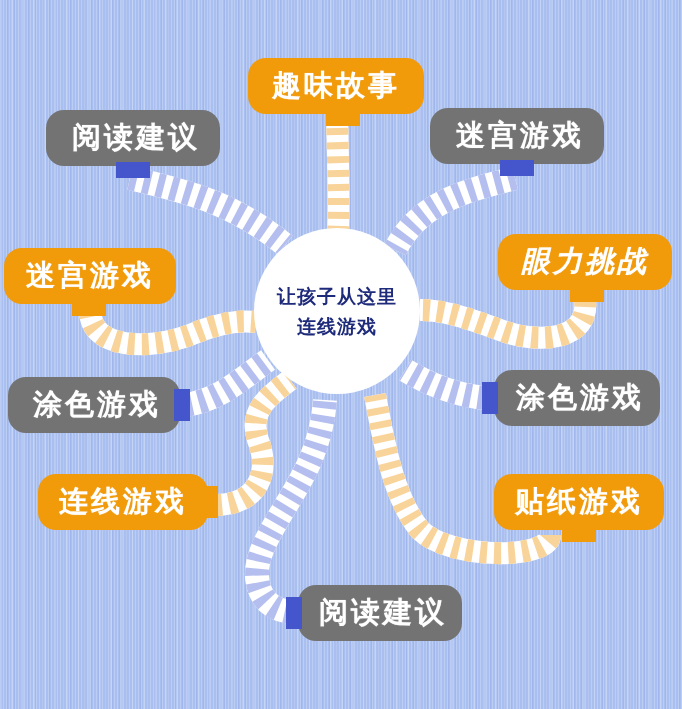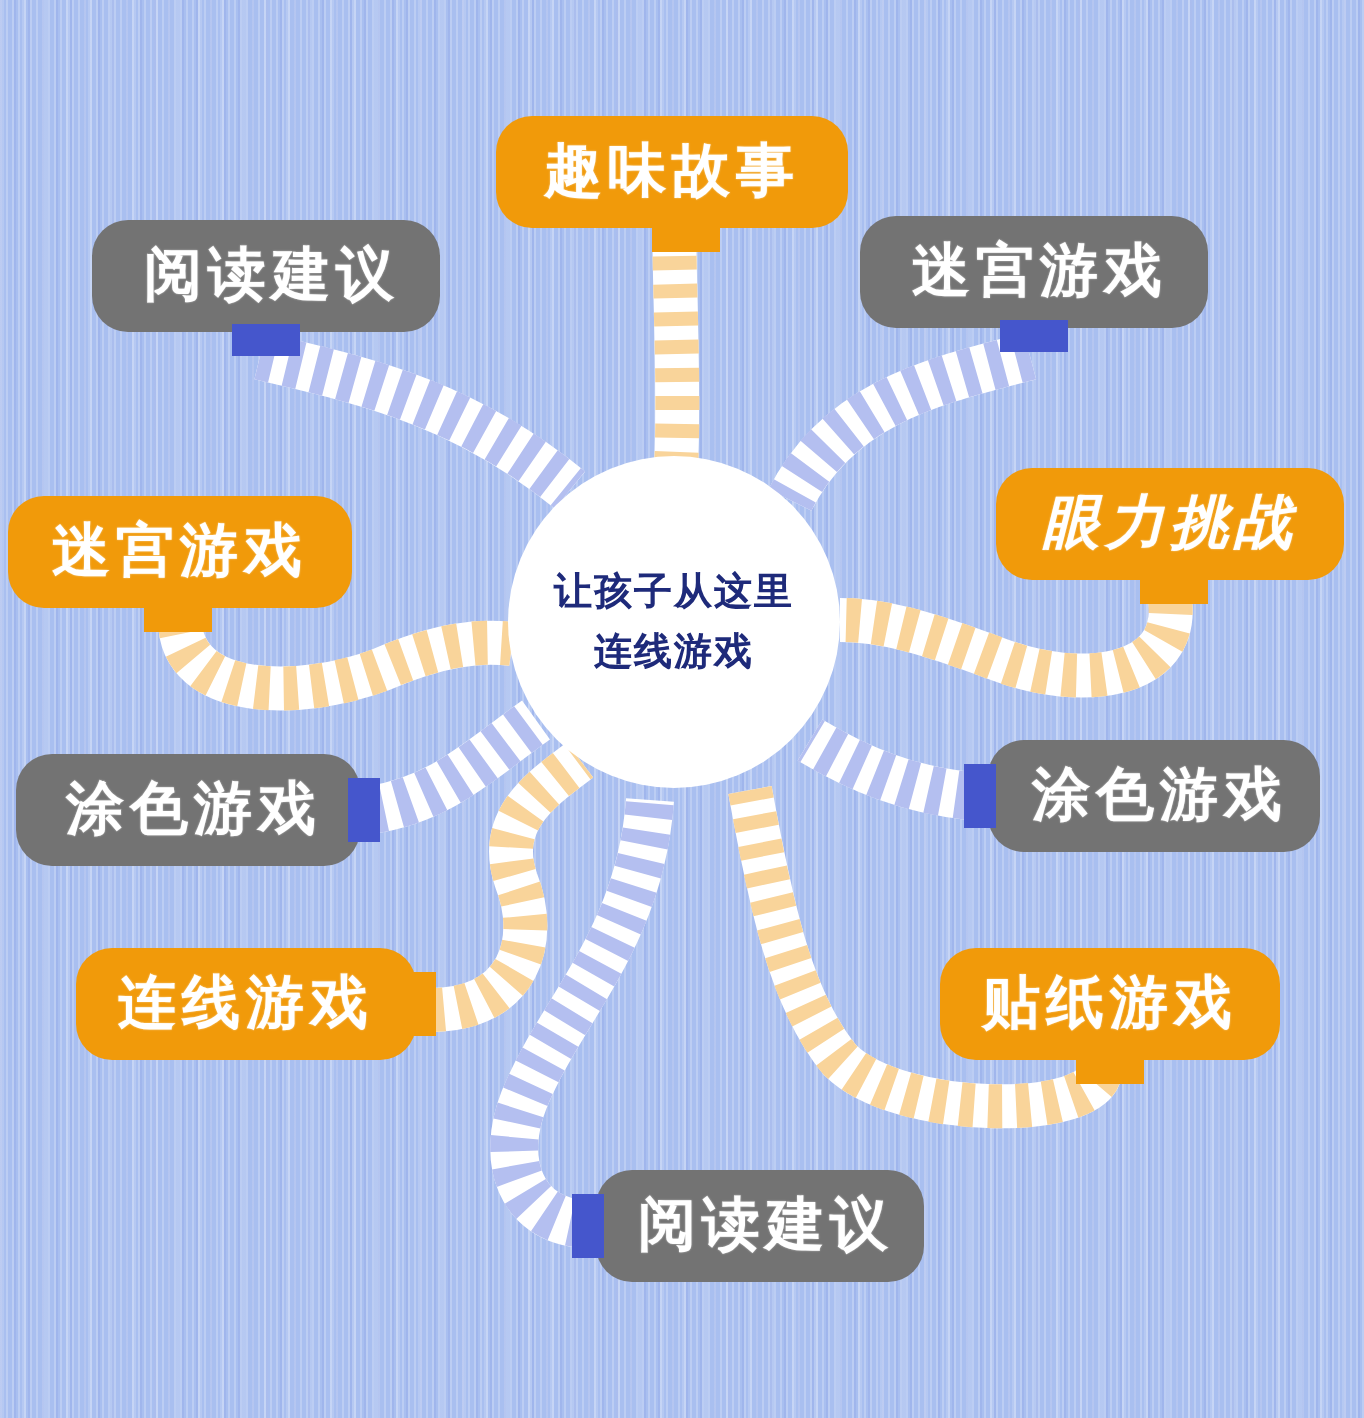--- a/index.html
+++ b/index.html
@@ -132,21 +132,21 @@
   <div class="node blue" style="left:494px; top:370px; width:166px;">
     <div class="tab" style="left:-12px; top:12px; width:16px; height:32px;"></div>
     <span>涂色游戏</span>
   </div>
 
   <div class="node orange" style="left:38px; top:474px; width:170px;text-align:right;">
     <div class="tab" style="left:164px; top:12px; width:16px; height:32px;"></div>
     <span>连线游戏</span>
   </div>
 
-  <div class="node orange" style="left:470px; top:474px; width:170px;">
+  <div class="node orange" style="left:494px; top:474px; width:170px;">
     <div class="tab" style="left:68px; top:52px; width:34px; height:16px;"></div>
     <span>贴纸游戏</span>
   </div>
 
   <div class="node blue" style="left:298px; top:585px; width:164px;">
     <div class="tab" style="left:-12px; top:12px; width:16px; height:32px;"></div>
     <span>阅读建议</span>
   </div>
 
 </div>

